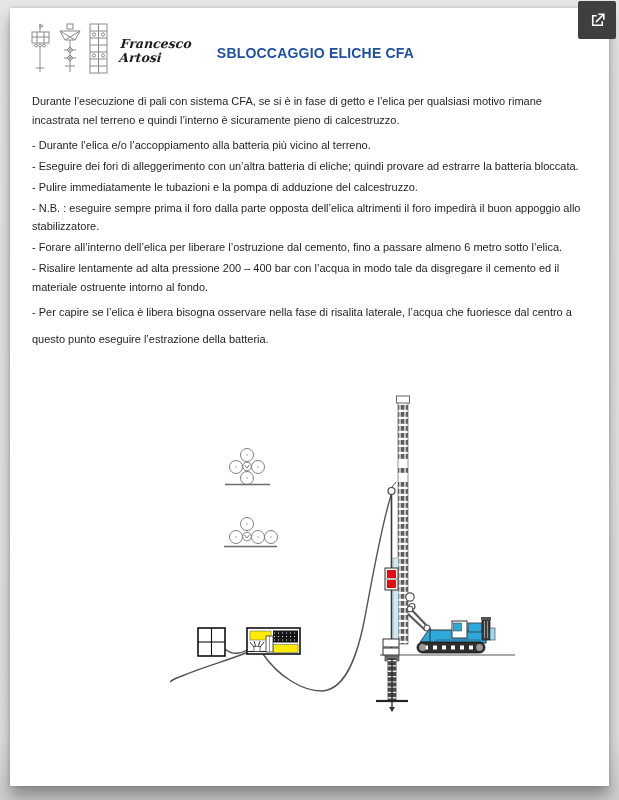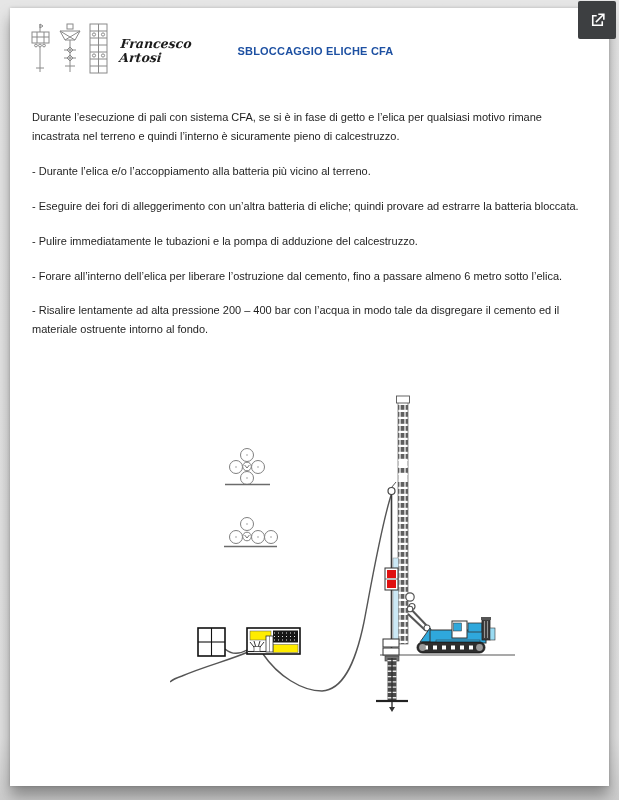--- a/index.html
+++ b/index.html
@@ -22,24 +22,24 @@
   }
   .header{position:relative;height:84px;}
   .logo{position:absolute;left:20px;top:14px;display:flex;align-items:flex-start;gap:6px;}
   .logo-name{
     font-family:"DejaVu Serif",serif;font-style:italic;font-weight:bold;
     font-size:12.5px;line-height:1.15;color:#1c1c1c;
     white-space:pre-line;margin-top:15px;transform:skewX(-5deg);
   }
   .doc-title{
     position:absolute;left:12px;right:0;top:37px;text-align:center;
-    color:#1d50a2;font-weight:bold;font-size:11px;letter-spacing:.2px;
+    color:#1d50a2;font-weight:bold;font-size:14px;letter-spacing:.2px;
   }
   .content{padding:0 22px;font-size:11px;color:#1f1f1f;line-height:1.72;}
-  .content p{margin:16px 0 2px 0;}
+  .content p{margin:0 0 2px 0;}
   .content p.intro{margin-bottom:6px;}
   .content p.spread{line-height:2.45;}
   .diagram{position:absolute;left:160px;top:382px;width:360px;height:340px;}
 </style>
 </head>
 <body>
 
 <button class="open-btn" title="">
   <span style="display:flex;">
     <svg width="19" height="19" viewBox="0 0 24 24">
@@ -101,22 +101,24 @@
 Artosi</div>
     </div>
     <div class="doc-title">SBLOCCAGGIO ELICHE CFA</div>
   </div>
 
   <div class="content">
     <p class="intro">Durante l’esecuzione di pali con sistema CFA, se si è in fase di getto e l’elica per qualsiasi motivo rimane incastrata nel terreno e quindi l’interno è sicuramente pieno di calcestruzzo.</p>
     <p>- Durante l’elica e/o l’accoppiamento alla batteria più vicino al terreno.</p>
     <p>- Eseguire dei fori di alleggerimento con un’altra batteria di eliche; quindi provare ad estrarre la batteria bloccata.</p>
     <p>- Pulire immediatamente le tubazioni e la pompa di adduzione del calcestruzzo.</p>
+    <p>- N.B. : eseguire sempre prima il foro dalla parte opposta dell’elica altrimenti il foro impedirà il buon appoggio allo stabilizzatore.</p>
     <p>- Forare all’interno dell’elica per liberare l’ostruzione dal cemento, fino a passare almeno 6 metro sotto l’elica.</p>
     <p>- Risalire lentamente ad alta pressione 200 – 400 bar con l’acqua in modo tale da disgregare il cemento ed il materiale ostruente intorno al fondo.</p>
+    <p class="spread">- Per capire se l’elica è libera bisogna osservare nella fase di risalita laterale, l’acqua che fuoriesce dal centro a questo punto eseguire l’estrazione della batteria.</p>
   </div>
 
   <div class="diagram">
     <svg width="360" height="340" viewBox="0 0 360 340">
       <defs>
         <pattern id="lat" width="10" height="7" patternUnits="userSpaceOnUse">
           <rect width="10" height="7" fill="#ffffff"></rect>
           <rect x="0.6" y="1" width="3.8" height="4.8" fill="#5f5f5f"></rect>
           <rect x="5.6" y="1" width="3.8" height="4.8" fill="#5f5f5f"></rect>
         </pattern>

